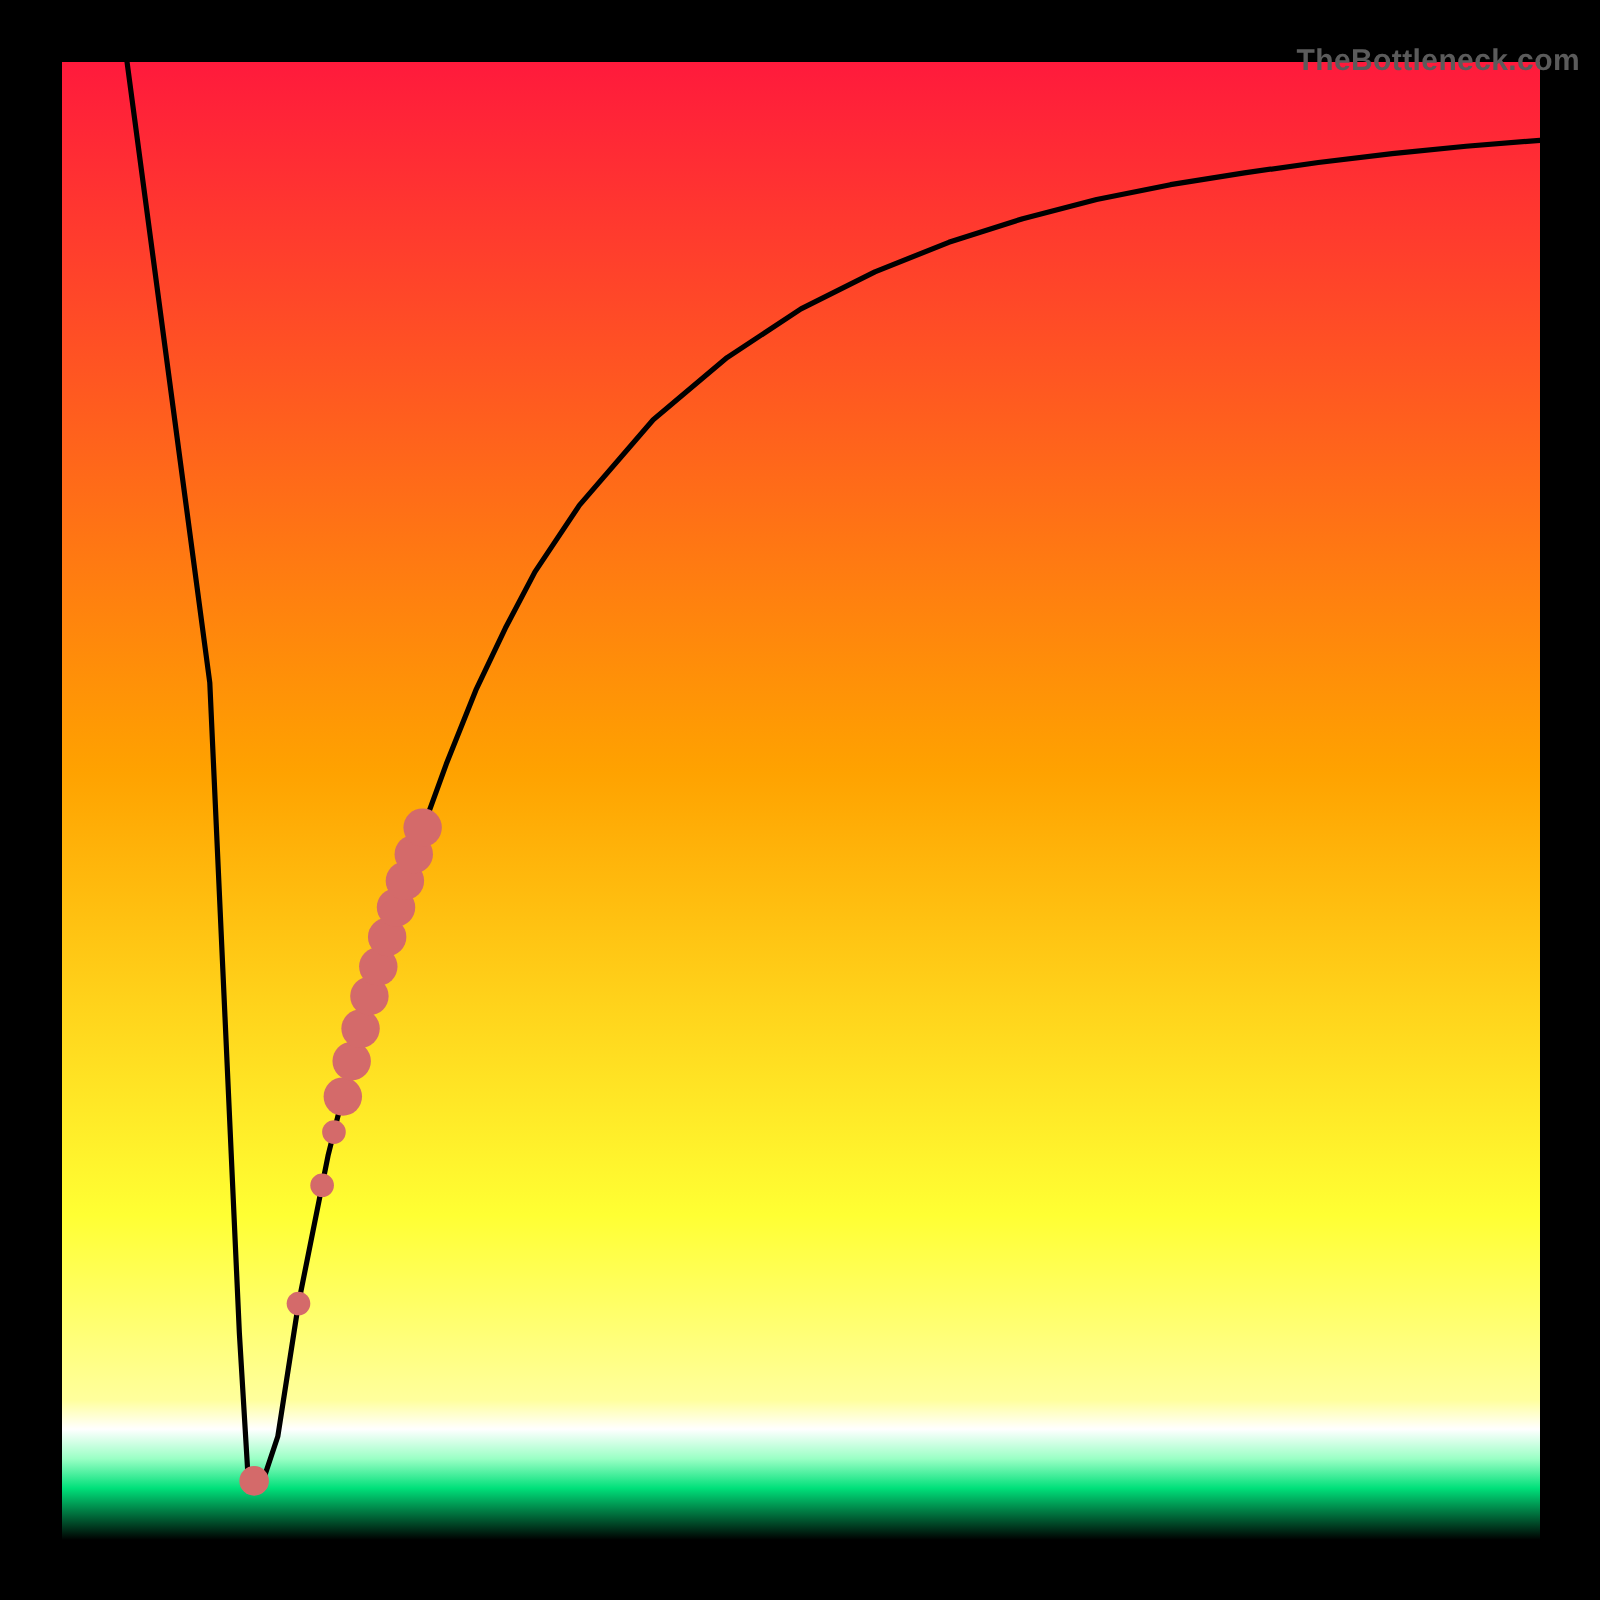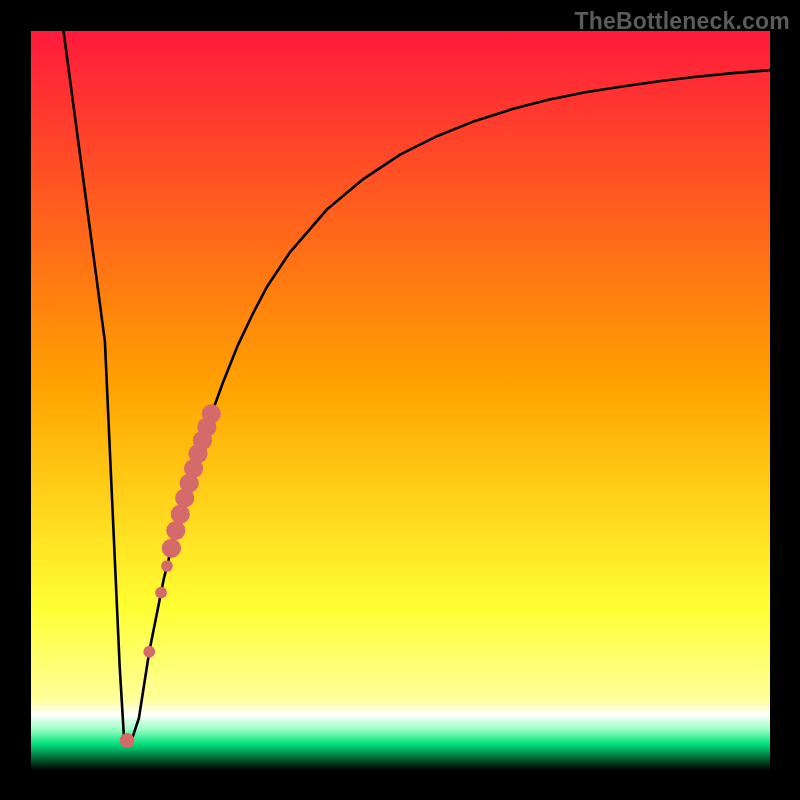--- a/index.html
+++ b/index.html
@@ -12,23 +12,23 @@
     font-family: Arial, Helvetica, sans-serif;
   }
   .stage {
     position: relative;
     width: 800px;
     height: 800px;
     background: #000;
   }
   .attribution {
     position: absolute;
-    top: 8px;
+    top: 22px;
     right: 10px;
-    font-size: 23px;
+    font-size: 15px;
     font-weight: 600;
     color: #5b5b5b;
     letter-spacing: 0.2px;
     z-index: 5;
   }
   svg.plot {
     position: absolute;
     left: 0;
     top: 0;
     width: 800px;

